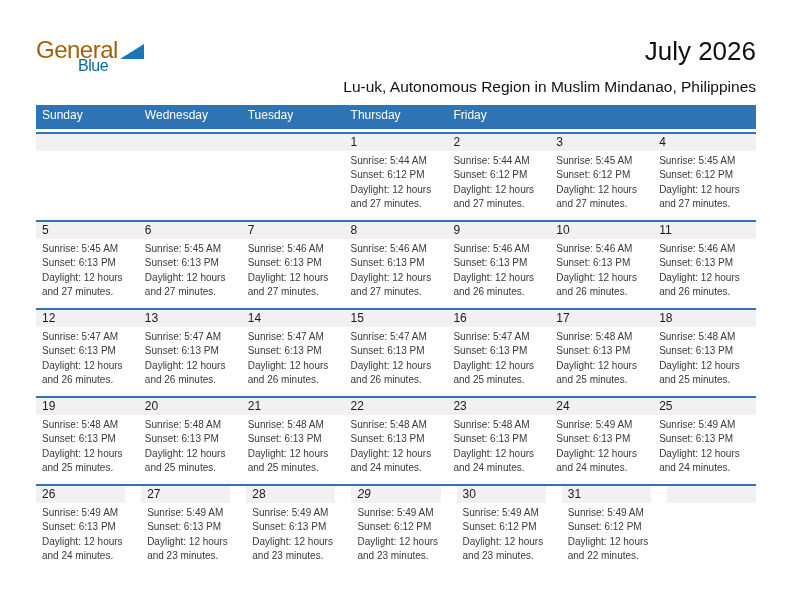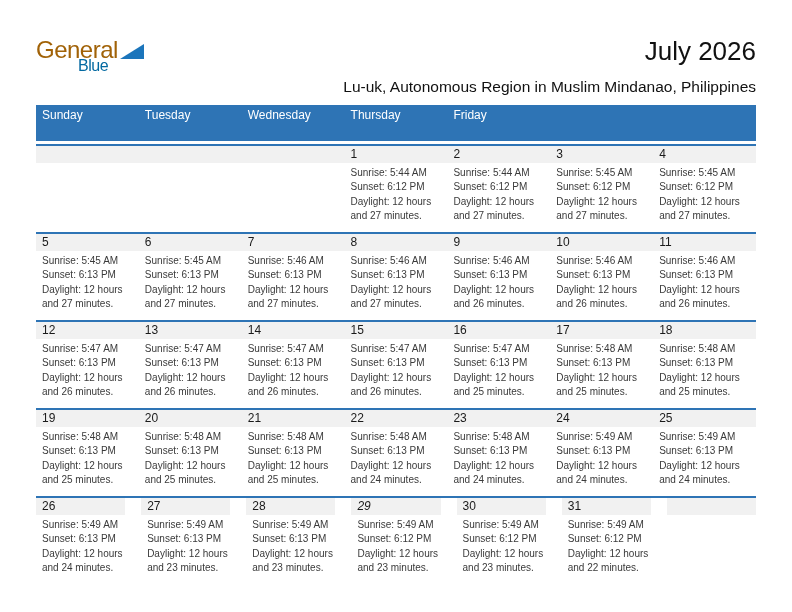--- a/index.html
+++ b/index.html
@@ -26,21 +26,21 @@
     font-size:26px;color:#111;font-weight:400;
   }
   .subtitle{
     position:absolute;top:78px;right:36px;
     font-size:15.5px;color:#111;
   }
   
   .calendar{position:absolute;left:36px;top:105px;width:720px;}
   .weekday-row{
     display:grid;grid-template-columns:repeat(7,1fr);
-    height:36px;line-height:20px;
+    height:24px;line-height:20px;
     color:#ffffff;font-size:12px;
   }
   .hcell{padding-left:6px;overflow:hidden;white-space:nowrap;}
   .grid{margin-top:3px;}
   .week{
     display:grid;grid-template-columns:repeat(7,1fr);
     height:86px;
     border-top:2px solid #2e74b5;
     margin-bottom:0;
   }
@@ -69,22 +69,22 @@
     </div>
     <div class="logo-blue">Blue</div>
   </div>
 
   <div class="title">July 2026</div>
   <div class="subtitle">Lu-uk, Autonomous Region in Muslim Mindanao, Philippines</div>
 
   <div class="calendar">
     <div class="weekday-row" style="background: rgb(46, 116, 181);">
         <div class="hcell">Sunday</div>
+        <div class="hcell">Wednesday</div>
         <div class="hcell">Tuesday</div>
-        <div class="hcell">Wednesday</div>
         <div class="hcell">Thursday</div>
         <div class="hcell">Friday</div>
       </div>
     <div class="grid">
         <div class="week" style="border-top-color: rgb(46, 116, 181);">
           <div class="cell">
             <div class="num" style="background: rgb(241, 241, 241);"></div>
           </div>
           <div class="cell">
             <div class="num" style="background: rgb(241, 241, 241);"></div>

